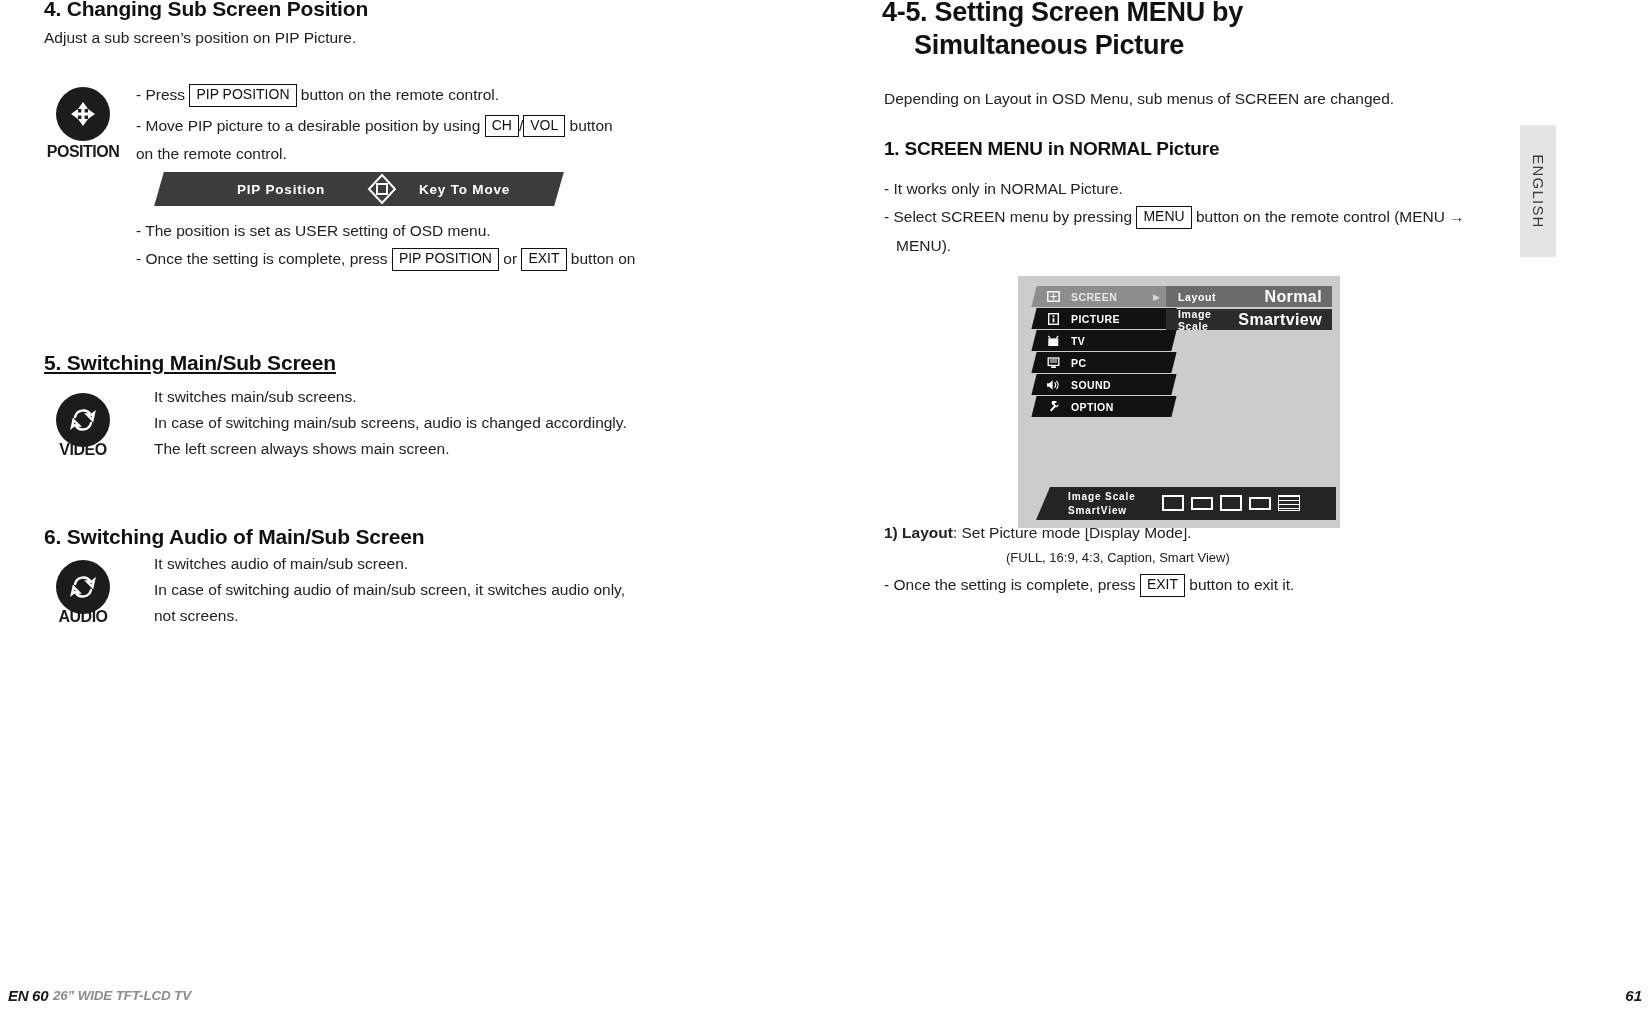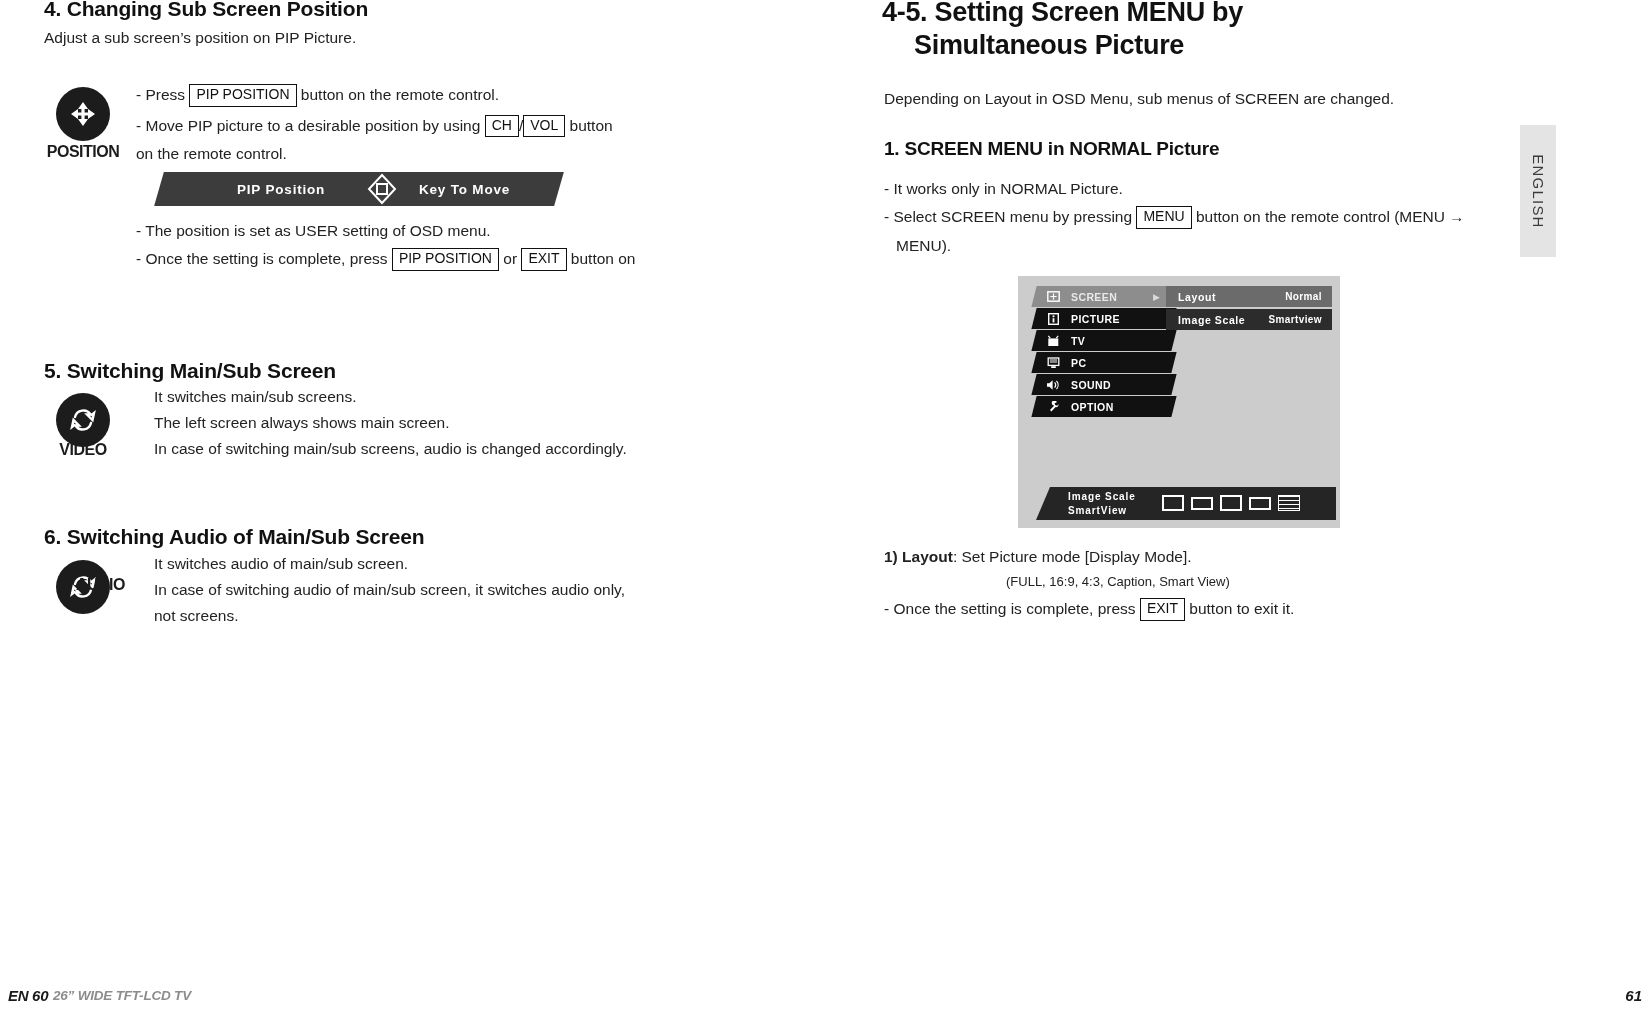--- a/index.html
+++ b/index.html
@@ -118,21 +118,21 @@
 
   .osd-col-right { position: absolute; left: 148px; top: 10px; width: 166px; }
   .osd-row {
     position: relative; height: 21px; margin-bottom: 2px;
     display: flex; align-items: center; justify-content: space-between;
     padding: 0 10px 0 12px;
   }
   .osd-row.hl { background: #6b6b6b; }
   .osd-row.dk { background: #2c2c2c; }
   .osd-key { color: #ffffff; font-size: 10.5px; font-weight: bold; letter-spacing: 0.6px; }
-  .osd-val { color: #ffffff; font-size: 10px; font-weight: bold; letter-spacing: 0.4px; }
+  .osd-val { color: #ffffff; font-size: 16px; font-weight: bold; letter-spacing: 0.4px; }
 
   
   .osd-bot-wrap { position: absolute; left: 18px; bottom: 8px; width: 300px; height: 33px; }
   .osd-bot {
     position: absolute; inset: 0;
     background: #252525;
     clip-path: polygon(14px 0, 100% 0, 100% 100%, 0 100%);
   }
   .osd-bot-l {
     position: absolute; left: 32px; top: 3px;
@@ -235,42 +235,42 @@
       <div class="ln">- The position is set as USER setting of OSD menu.</div>
       <div class="ln">
         <span>- Once the setting is complete, press</span>
         <span class="keybox">PIP POSITION</span>
         <span>or</span>
         <span class="keybox">EXIT</span>
         <span>button on</span>
       </div>
     </div>
 
-    <div class="h-sec" style="position:absolute; left:0; top:358px;">5. Switching Main/Sub Screen</div>
+    <div class="h-sec" style="position:absolute; left:0; top:350px;text-decoration:underline;">5. Switching Main/Sub Screen</div>
     <div class="icon-badge" style="left:12px; top:393px;">
       <svg width="30" height="30" viewBox="0 0 30 30">
         <path d="M7 12 A8.5 8.5 0 0 1 22.5 9.5 L19 9.5 L24.5 15 L26 8 L23.5 10" fill="none" stroke="#fff" stroke-width="2.4" stroke-linecap="round"></path>
         <path d="M23 18 A8.5 8.5 0 0 1 7.5 20.5 L11 20.5 L5.5 15 L4 22 L6.5 20" fill="none" stroke="#fff" stroke-width="2.4" stroke-linecap="round"></path>
       </svg>
     </div>
     <div class="icon-caption" style="left:-3px; top:441px;">VIDEO</div>
     <div style="position:absolute; left:110px; top:388px; width:540px;">
       <div class="ln">It switches main/sub screens.</div>
+      <div class="ln">In case of switching main/sub screens, audio is changed accordingly.</div>
       <div class="ln">The left screen always shows main screen.</div>
-      <div class="ln">In case of switching main/sub screens, audio is changed accordingly.</div>
     </div>
 
     <div class="h-sec" style="position:absolute; left:0; top:524px;">6. Switching Audio of Main/Sub Screen</div>
     <div class="icon-badge" style="left:12px; top:560px;">
       <svg width="30" height="30" viewBox="0 0 30 30">
         <path d="M7 12 A8.5 8.5 0 0 1 22.5 9.5 L19 9.5 L24.5 15 L26 8 L23.5 10" fill="none" stroke="#fff" stroke-width="2.4" stroke-linecap="round"></path>
         <path d="M23 18 A8.5 8.5 0 0 1 7.5 20.5 L11 20.5 L5.5 15 L4 22 L6.5 20" fill="none" stroke="#fff" stroke-width="2.4" stroke-linecap="round"></path>
       </svg>
     </div>
-    <div class="icon-caption" style="left:-3px; top:576px;text-align:right;">AUDIO</div>
+    <div class="icon-caption" style="left:-3px; top:608px;">AUDIO</div>
     <div style="position:absolute; left:110px; top:555px; width:545px;">
       <div class="ln">It switches audio of main/sub screen.</div>
       <div class="ln">In case of switching audio of main/sub screen, it switches audio only,</div>
       <div class="ln">not screens.</div>
     </div>
   </div>
 
   <div class="col-right">
     <div class="h-main" style="position:absolute; left:0; top:-4px; width:600px;">
       <span>4-5. Setting Screen MENU by</span>
@@ -285,21 +285,21 @@
       <div class="ln">- It works only in NORMAL Picture.</div>
       <div class="ln">
         <span>- Select SCREEN menu by pressing</span>
         <span class="keybox">MENU</span>
         <span>button on the remote control (MENU</span>
         <span class="arrow-gl">→</span>
       </div>
       <div class="ln" style="padding-left:12px;">MENU).</div>
     </div>
 
-    <div style="position:absolute; left:2px; top:548px; width:610px;">
+    <div style="position:absolute; left:2px; top:524px; width:610px;">
       <div class="ln">
         <strong>1) Layout</strong><span>: Set Picture mode [Display Mode].</span>
       </div>
       <div class="small-txt" style="padding-left:122px; margin-bottom:9px;">(FULL, 16:9, 4:3, Caption, Smart View)</div>
       <div class="ln">
         <span>- Once the setting is complete, press</span>
         <span class="keybox">EXIT</span>
         <span>button to exit it.</span>
       </div>
     </div>

